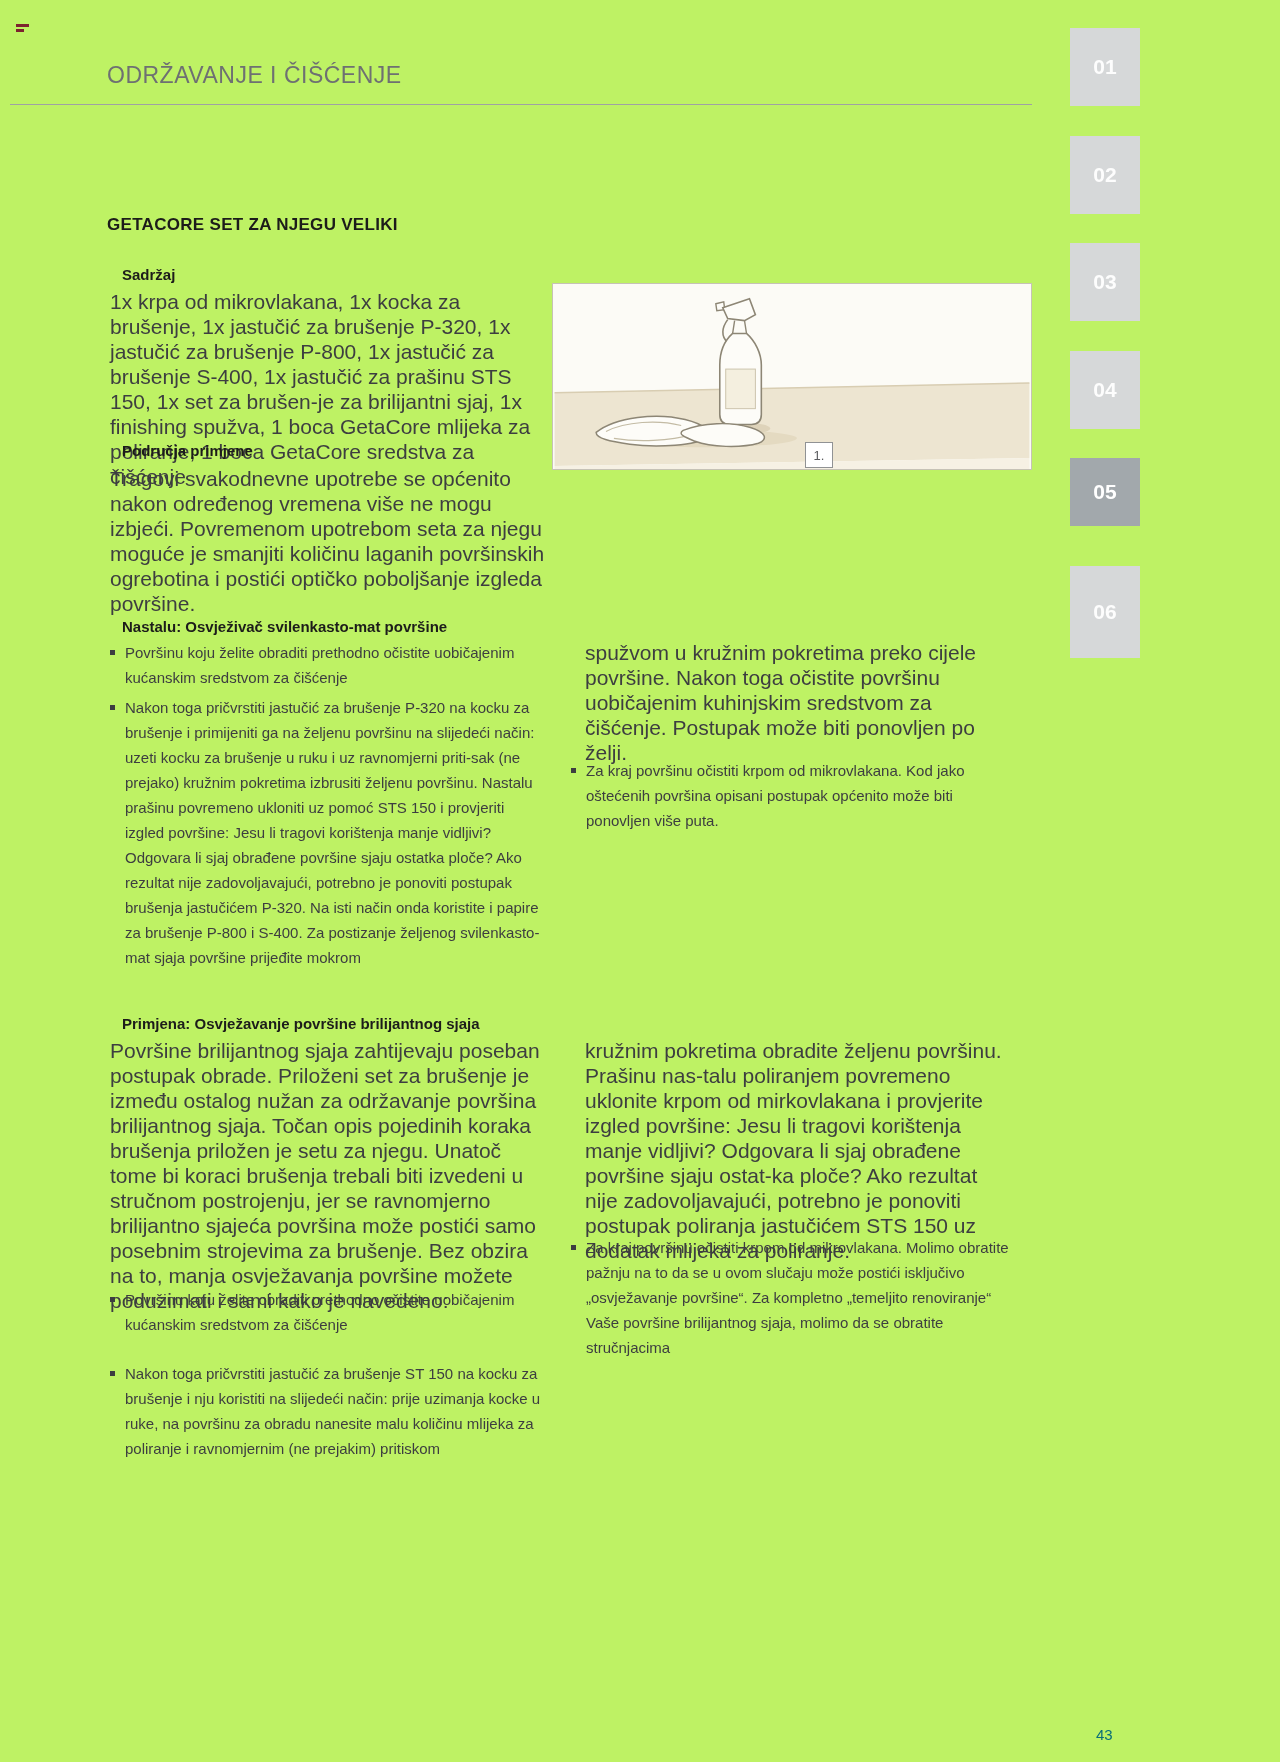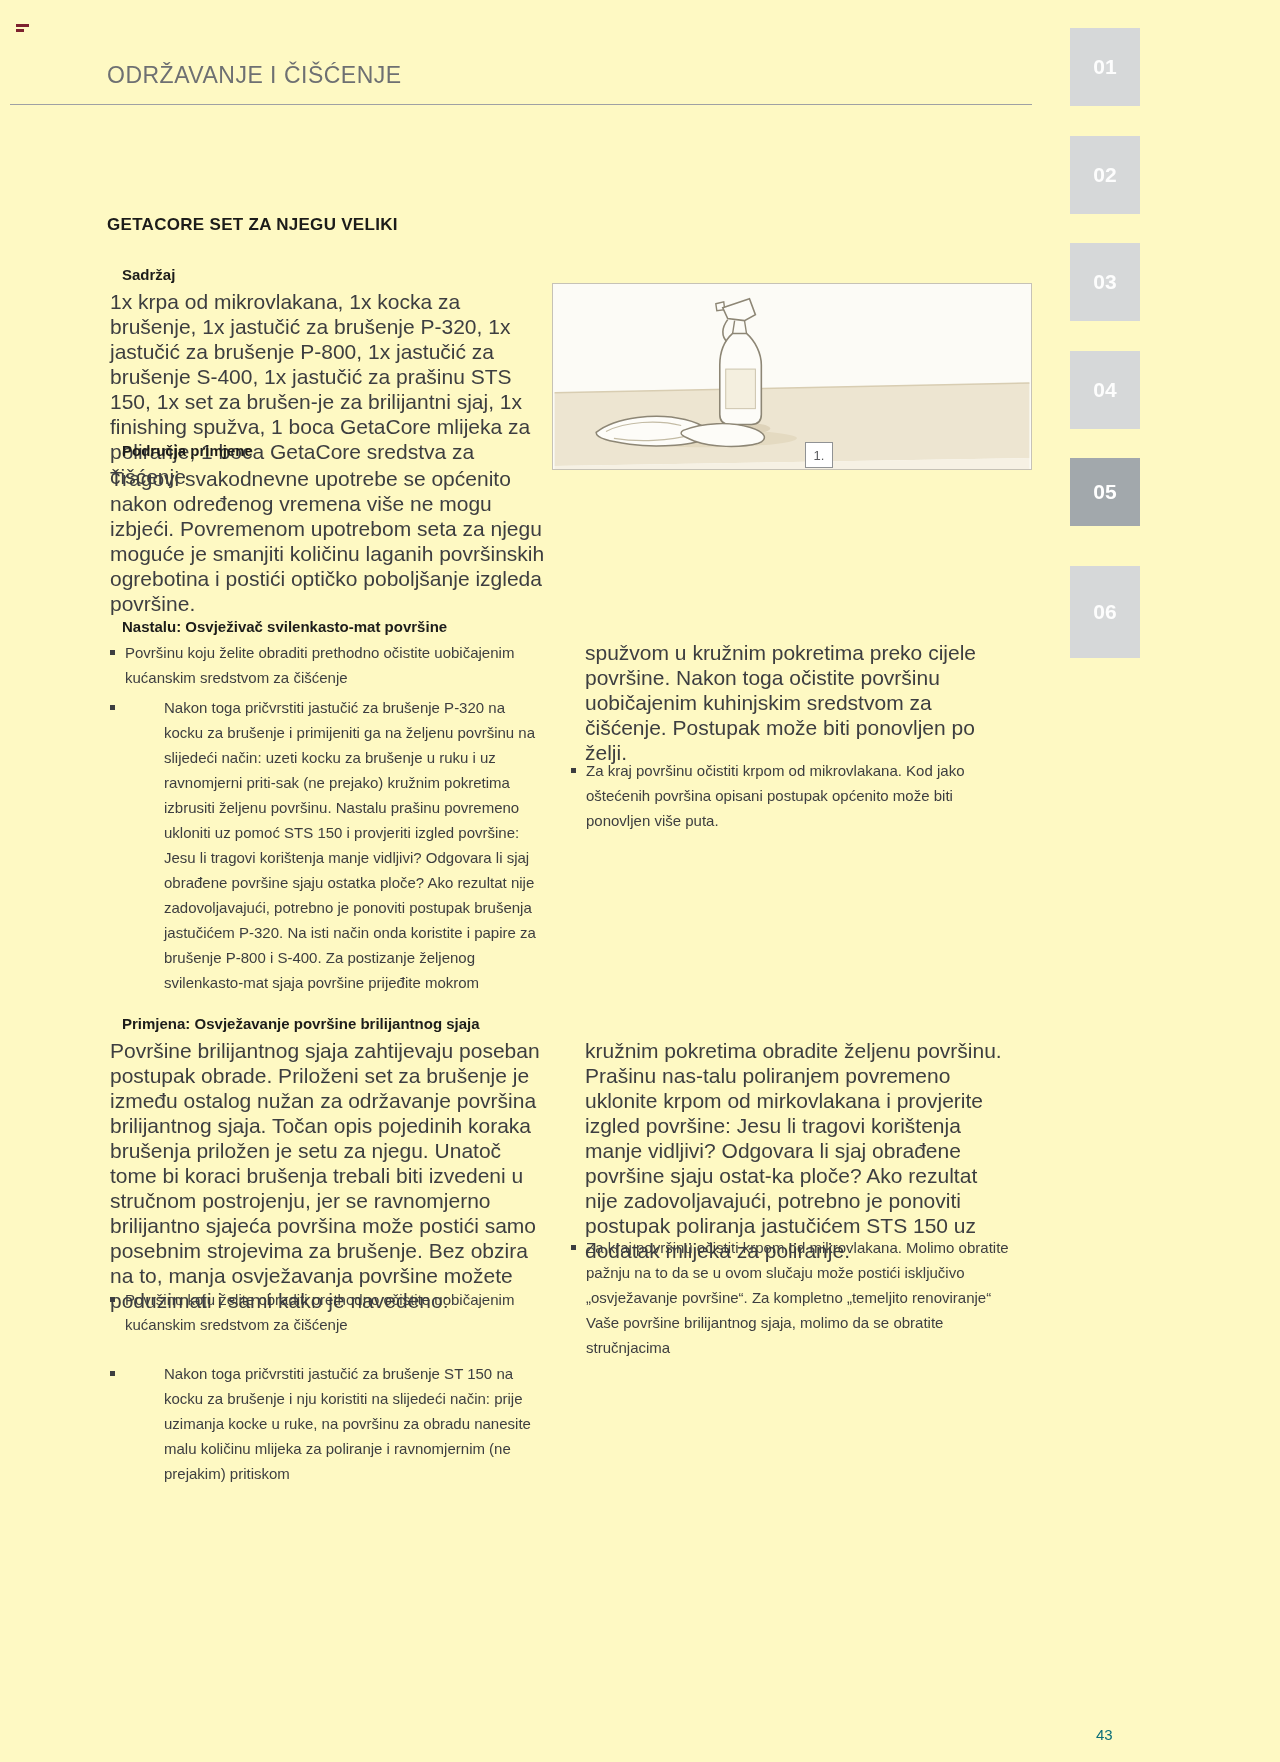--- a/index.html
+++ b/index.html
@@ -1,18 +1,18 @@
 <!DOCTYPE html>
 <html><head>
 <meta charset="utf-8">
 <style>
   * { margin:0; padding:0; box-sizing:border-box; }
   body { background:#ffffff; }
   .doc {
-    position:relative; width:1280px; height:1762px; background:#fef9c3;
+    position:relative; width:1280px; height:1762px; background:#bef264;
     font-family:"Liberation Sans","DejaVu Sans",sans-serif; color:#3d3e40;
     overflow:hidden;
   }
 
   
   .brand-logo { position:absolute; left:16px; top:24px; width:13px; height:10px;
     display:flex; flex-direction:column; gap:2px; }
   .brand-logo .bar { display:block; height:3px; background:#7d222e; }
   .brand-logo .b2 { width:62%; }
 
@@ -35,21 +35,21 @@
   .tab.active { background:#a2a8ac; color:#ffffff; }
 
   .product-title { position:absolute; left:107px; top:215px; font-size:17px;
     font-weight:bold; color:#1c1c1a; letter-spacing:0.3px; }
 
   .sec-head { position:absolute; font-size:15px; font-weight:bold; color:#1c1c1a;margin-left:12px; }
   .body-text { position:absolute; font-size:21px; line-height:25px; color:#3d3e40; }
 
   .list { position:absolute; font-size:15px; line-height:25px; color:#3d3e40; }
   .bullet { display:flex; }
-  .list .bullet + .bullet { margin-top:24px;gap:39px; }
+  .list .bullet + .bullet { margin-top:24px; }
   .list.gap-sm .bullet + .bullet { margin-top:5px; }
   .sq { width:5px; height:5px; background:#3d3e40; margin:10px 10px 0 0; flex:none; }
   .bt { flex:1; }
 
   
   .figure { position:absolute; left:552px; top:283px; width:480px; height:187px;
     border:1px solid #c6c2b6; background:#fcfbf6; }
   .fig-art { display:block; }
   .fig-label { position:absolute; left:252px; top:158px; width:28px; height:26px;
     background:#fff; border:1px solid #909294; font-size:13px; color:#5a5b5e;

